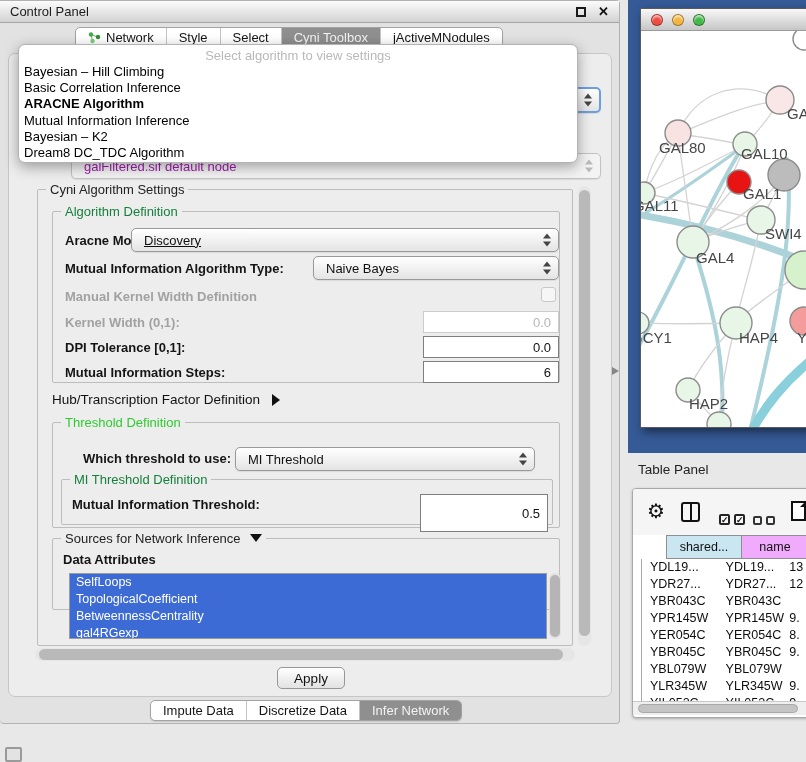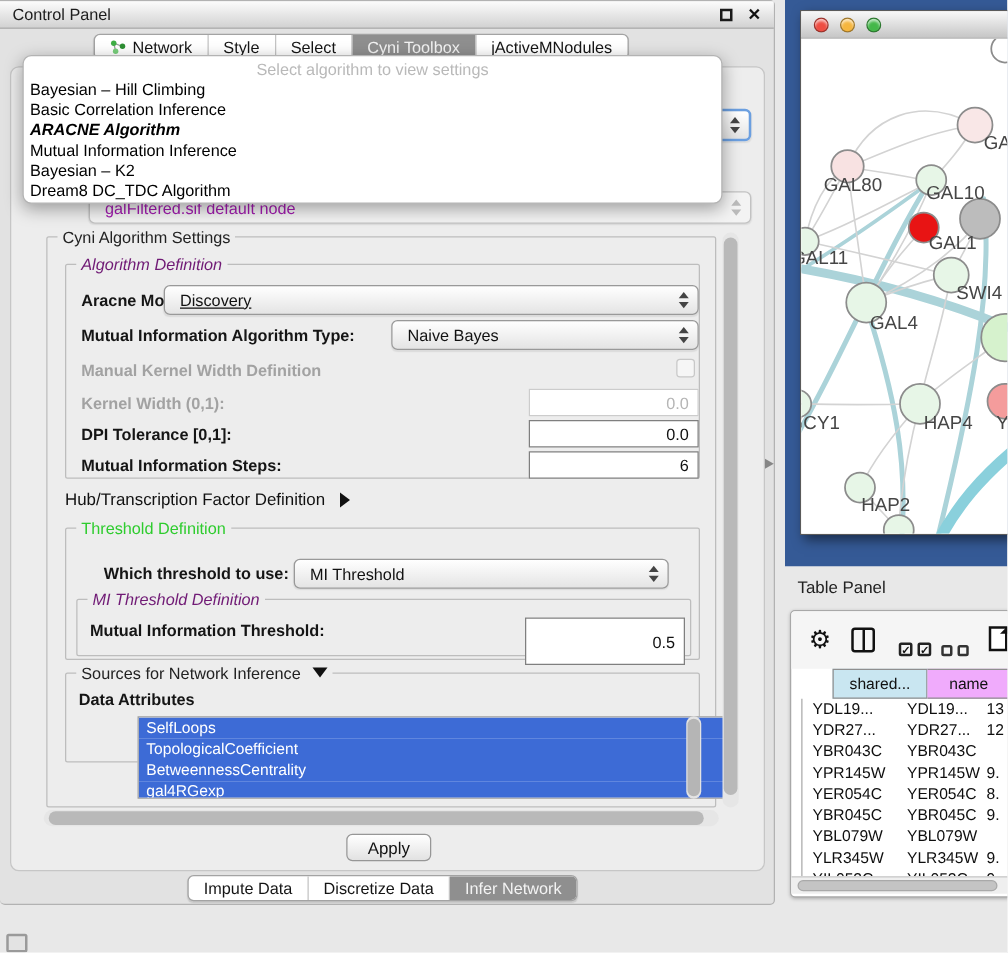--- a/index.html
+++ b/index.html
@@ -47,43 +47,43 @@
   .tfield.dim { border-color:#cccccc; color:#b5b5b5; }
   .checkbox { position:absolute; width:15px; height:15px; border:1px solid #c8c8c8; border-radius:3px;
     background:#f6f6f6; }
 
   
   .popup { position:absolute; left:18px; top:43px; width:560px; height:119px; background:#fff;
     border:1px solid #b3b3b3; border-radius:7px; box-shadow:0 4px 14px rgba(0,0,0,.35); z-index:60;
     overflow:hidden; }
   .popup-header { height:19px; line-height:21px; text-align:center; color:#b9b9b9; font-size:13px; }
   .pop-item { height:16.2px; line-height:16.2px; padding-left:5px; font-size:13px; color:#000; white-space:nowrap; }
-  .pop-item.bold { font-weight:bold;font-style:italic; }
+  .pop-item.bold { font-weight:bold; }
 
   
   .fs { position:absolute; border:1px solid #bdbdbd; border-radius:2px; }
   .fs > .legend { position:absolute; top:-8px; left:8px; background:#ededed; padding:0 4px;
     font-size:13px; color:#222; white-space:nowrap; }
-  .legend.blue { color:#701a75;font-style:italic; } .legend.green { color:#2ecc2e; }
+  .legend.blue { color:#15803d; } .legend.green { color:#2ecc2e; }
   .flabel { position:absolute; font-size:13px; font-weight:bold; color:#151515; white-space:nowrap; }
   .flabel.dim { color:#a2a2a2; }
   .plain { position:absolute; font-size:13.5px; color:#111; white-space:nowrap; }
   .tri-right { display:inline-block; margin-left:8px; border-top:6px solid transparent;
     border-bottom:6px solid transparent; border-left:8px solid #111; vertical-align:-2px; }
   .tri-down { display:inline-block; margin-left:6px; border-left:6px solid transparent;
     border-right:6px solid transparent; border-top:8px solid #111; vertical-align:1px; }
 
   .scrollpane { position:absolute; left:24px; top:130px; width:560px; height:478px; }
   .vscroll { position:absolute; left:545px; top:2px; width:13px; height:460px; background:#e6e6e6; border-radius:7px; }
   .vscroll .thumb { position:absolute; left:1px; top:4px; width:11px; height:446px; background:#b9b9b9; border-radius:6px; }
   .hscroll { position:absolute; left:2px; top:464px; width:540px; height:13px; background:#e6e6e6; border-radius:7px; }
   .hscroll .thumb { position:absolute; top:1px; left:4px; width:524px; height:11px; background:#b9b9b9; border-radius:6px; }
 
   .attr-list { position:absolute; left:16px; top:34px; width:478px; height:66px; background:#fff;
-    border:1px solid #9a9a9a; overflow:hidden;margin-left:41px; }
+    border:1px solid #9a9a9a; overflow:hidden; }
   .attr-item { height:17px; line-height:17px; background:#3d6bd6; color:#fff; font-size:12.5px; padding-left:6px; }
   .list-scroll { position:absolute; left:496px; top:34px; width:12px; height:66px; background:#e3e3e3; border-radius:6px; }
   .list-scroll .thumb { position:absolute; left:1px; top:2px; width:10px; height:62px; background:#b5b5b5; border-radius:5px; }
 
   .apply-btn { position:absolute; left:268px; top:613px; width:68px; height:22px;
     background:linear-gradient(#ffffff,#e2e2e2); border:1px solid #979797; border-radius:5px;
     font-size:13.5px; color:#111; font-family:"Liberation Sans",sans-serif; }
 
   
   .desktop { position:absolute; left:628px; top:0; width:178px; height:453px; background:#355a96; }

